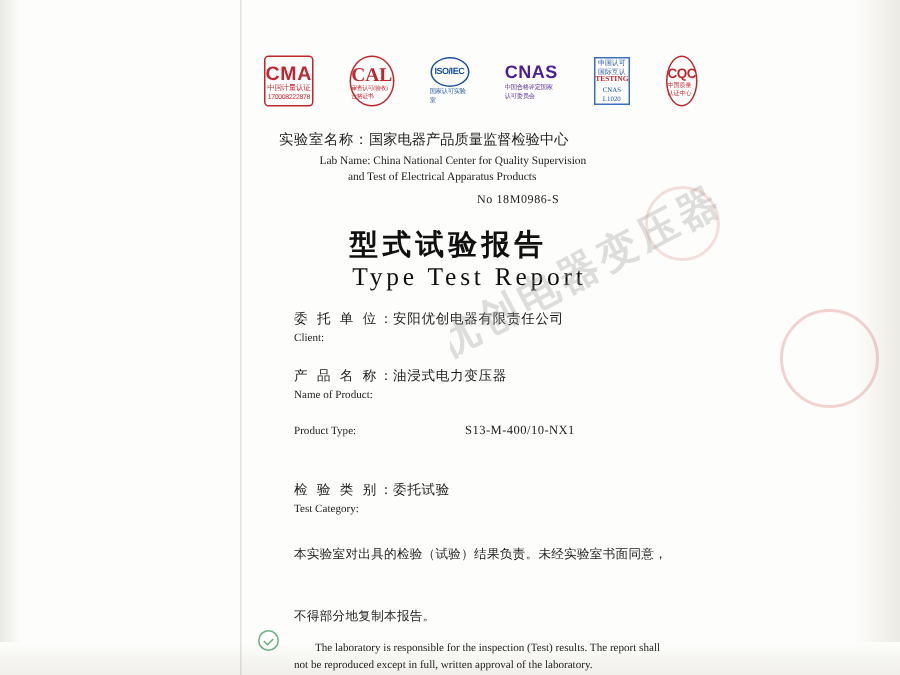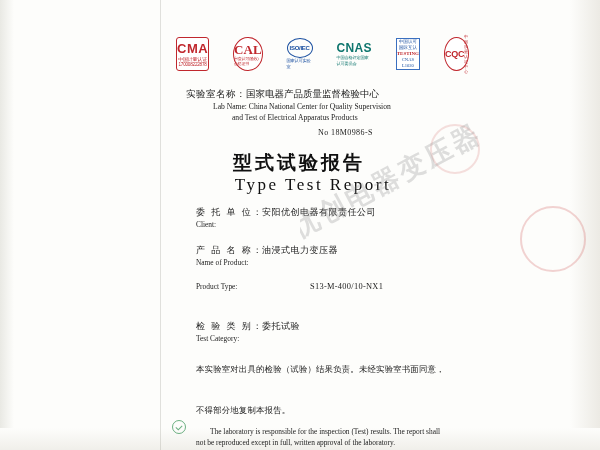--- a/index.html
+++ b/index.html
@@ -137,21 +137,21 @@
   .iso .iso-cap {
     font-size: 4.2px;
     line-height: 6px;
     letter-spacing: -0.2px;
   }
 
   
   .cnas {
     width: 44px; height: 32px;
     flex-direction: column;
-    color: #0f766e;
+    color: #4c1d95;
   }
   .cnas .cnas-main {
     font-family: "Liberation Sans", sans-serif;
     font-weight: bold;
     font-size: 12px;
     line-height: 13px;
     letter-spacing: 0.3px;
   }
   .cnas .cnas-sub {
     font-size: 4.2px;
@@ -171,21 +171,21 @@
     text-align: center;
   }
   .testing .t-red { color: #c0272d; font-weight: bold; font-size: 5px; }
 
   
   .cqc {
     width: 34px; height: 32px;
     border-radius: 50%;
     border: 1.3px solid #c0272d;
     background: #fff;
-    flex-direction: row;
+    flex-direction: column;
     color: #c0272d;
   }
   .cqc .cqc-main {
     font-family: "Liberation Sans", sans-serif;
     font-weight: bold;
     font-size: 9px;
     line-height: 10px;
     letter-spacing: -0.3px;
   }
   .cqc .cqc-sub { font-size: 4px; line-height: 5px; }

